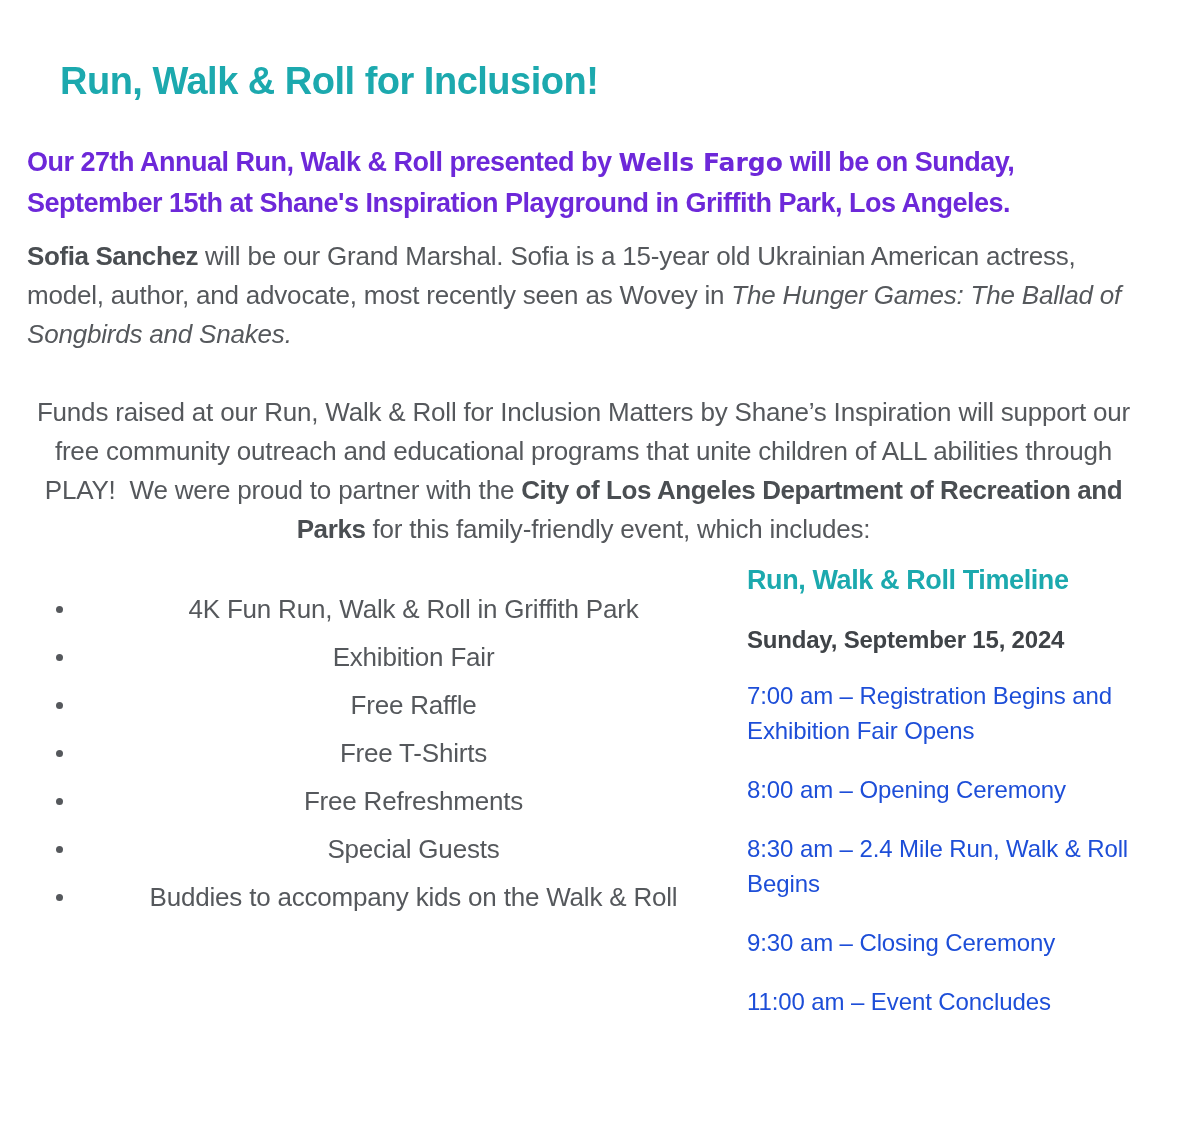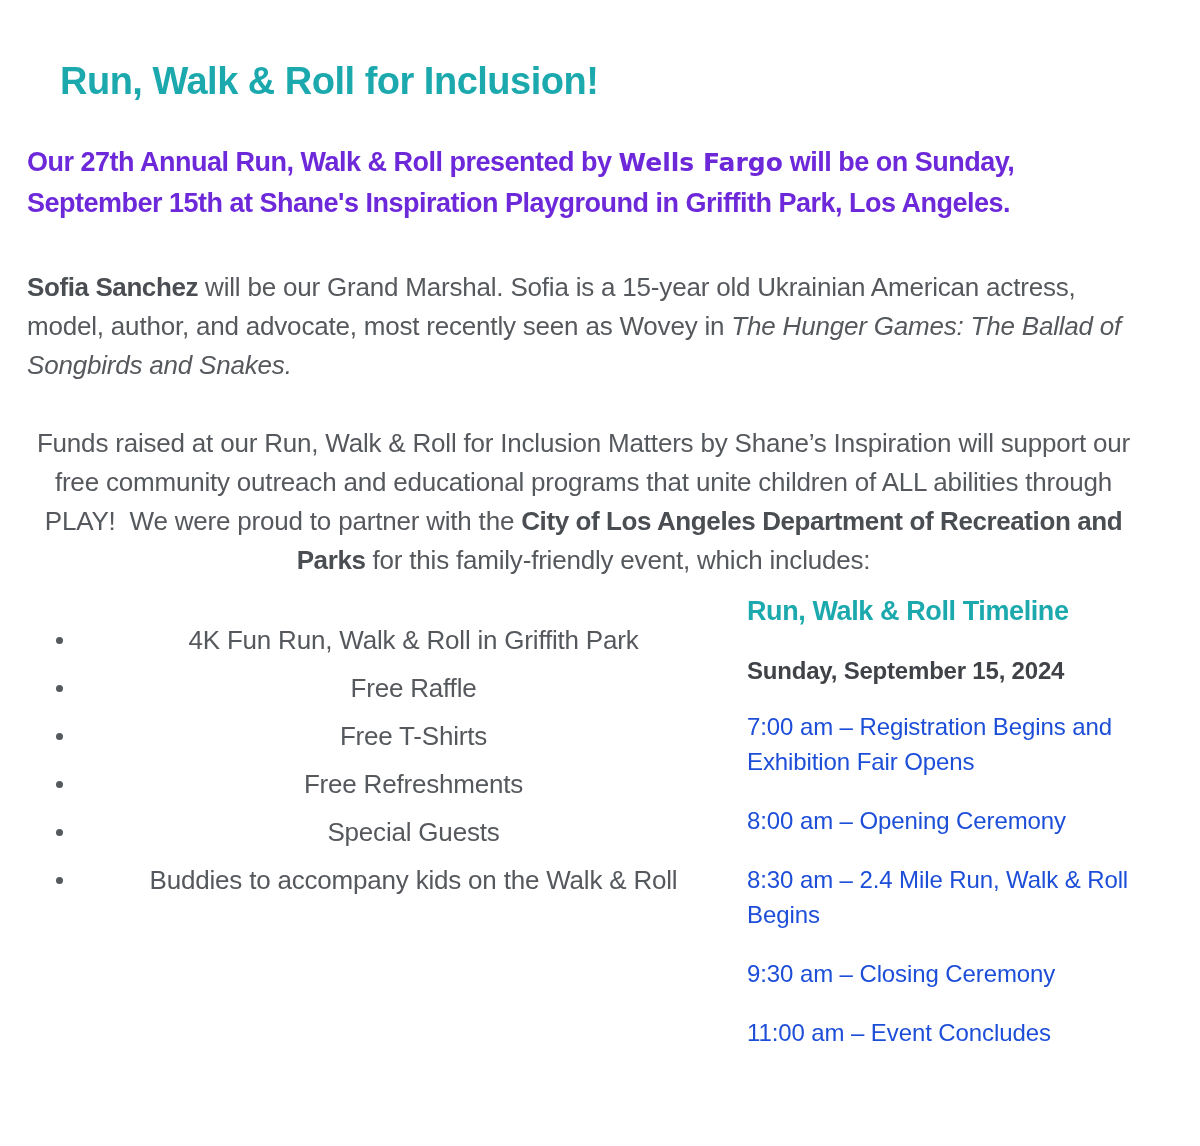--- a/index.html
+++ b/index.html
@@ -37,21 +37,21 @@
     line-height: 41px;
     letter-spacing: -0.5px;
     color: #6d28d9;
   }
   .wells-fargo {
     font-family: "DejaVu Sans", sans-serif;
     font-weight: 700;
     font-size: 25px;
     letter-spacing: 0;
   }
-  p.grand-marshal { margin-top: 44px; }
+  p.grand-marshal { margin-top: 13px; }
   p.funds { margin-top: 39px; white-space: pre-wrap; text-align: center; }
   .bold-dark {
     font-weight: 700;
     color: #4a4e52;
     letter-spacing: -0.4px;
   }
   .italic { font-style: italic; }
 
   .columns {
     display: flex;
@@ -122,20 +122,21 @@
 
   <p class="para grand-marshal"><span class="bold-dark">Sofia Sanchez</span><span> will be our Grand Marshal. Sofia is a 15-year old Ukrainian American actress, model, author, and advocate, most recently seen as Wovey in </span><span class="italic">The Hunger Games: The Ballad of Songbirds and Snakes.</span></p>
 
   <p class="para funds"><span>Funds raised at our Run, Walk &amp; Roll for Inclusion Matters by Shane’s Inspiration will support our free community outreach and educational programs that unite children of ALL abilities through PLAY!  We were proud to partner with the </span><span class="bold-dark">City of Los Angeles Department of Recreation and Parks</span><span> for this family-friendly event, which includes:</span></p>
 
   <section class="columns">
 
     <div class="col-left">
       <ul class="features">
         <li>4K Fun Run, Walk &amp; Roll in Griffith Park</li>
+        <li>Exhibition Fair</li>
         <li>Free Raffle</li>
         <li>Free T-Shirts</li>
         <li>Free Refreshments</li>
         <li>Special Guests</li>
         <li>Buddies to accompany kids on the Walk &amp; Roll</li>
       </ul>
     </div>
 
     <aside class="col-right">
       <h2 class="timeline-heading">Run, Walk &amp; Roll Timeline</h2>

